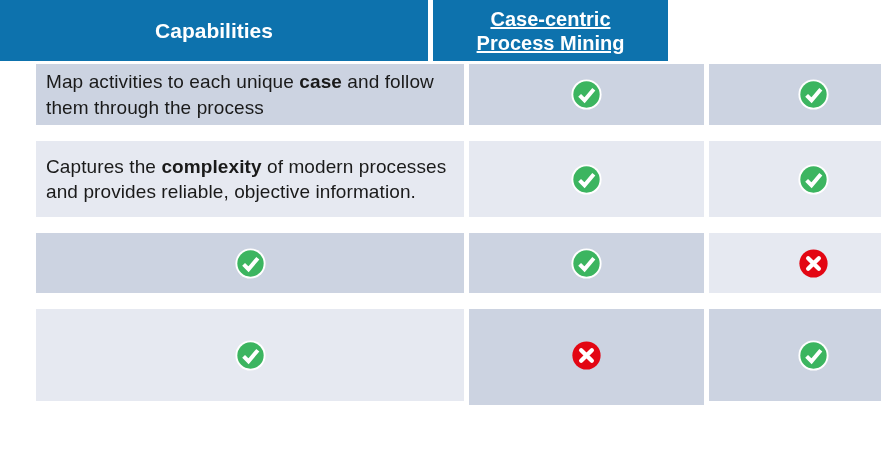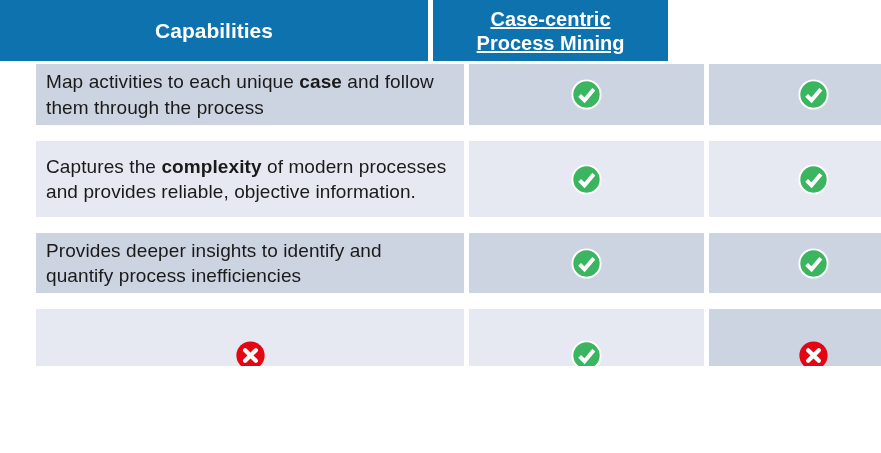--- a/index.html
+++ b/index.html
@@ -1,17 +1,17 @@
 <!DOCTYPE html>
 <html><head>
 <meta charset="utf-8">
 <style>
   html,body { margin:0; padding:0; background:#ffffff; }
   .stage {
-    width:881px; height:366px;
+    width:881px; height:453px;
     background:#ffffff;
     overflow:hidden;
     font-family:"Liberation Sans", sans-serif;
     color:#1a1a1a;
     position:relative;
   }
   .grid {
     display:grid;
     grid-template-columns:428px 235px 208px;
     column-gap:5px;
@@ -84,23 +84,20 @@
     <path d="M10 19 L15.7 24.7 L26.5 11.8" fill="none" stroke="#ffffff" stroke-width="4.6" stroke-linecap="butt" stroke-linejoin="miter"></path>
   </svg>
       </div>
       <div class="cell icon-cell light">
         <svg viewBox="0 0 36 36" xmlns="http://www.w3.org/2000/svg">
     <circle cx="18" cy="18" r="17.5" fill="#ffffff"></circle>
     <circle cx="18" cy="18" r="15.3" fill="#3cb560"></circle>
     <path d="M10 19 L15.7 24.7 L26.5 11.8" fill="none" stroke="#ffffff" stroke-width="4.6" stroke-linecap="butt" stroke-linejoin="miter"></path>
   </svg>
       </div>
-      <div class="cell cap-cell dark">
-        <div class="cap-text"><span>Provides deeper insights to identify and quantify process inefficiencies</span></div>
-      </div>
       <div class="cell icon-cell dark">
         <svg viewBox="0 0 36 36" xmlns="http://www.w3.org/2000/svg">
     <circle cx="18" cy="18" r="17.5" fill="#ffffff"></circle>
     <circle cx="18" cy="18" r="15.3" fill="#3cb560"></circle>
     <path d="M10 19 L15.7 24.7 L26.5 11.8" fill="none" stroke="#ffffff" stroke-width="4.6" stroke-linecap="butt" stroke-linejoin="miter"></path>
   </svg>
       </div>
       <div class="cell icon-cell dark">
         <svg viewBox="0 0 36 36" xmlns="http://www.w3.org/2000/svg">
     <circle cx="18" cy="18" r="17.5" fill="#ffffff"></circle>

